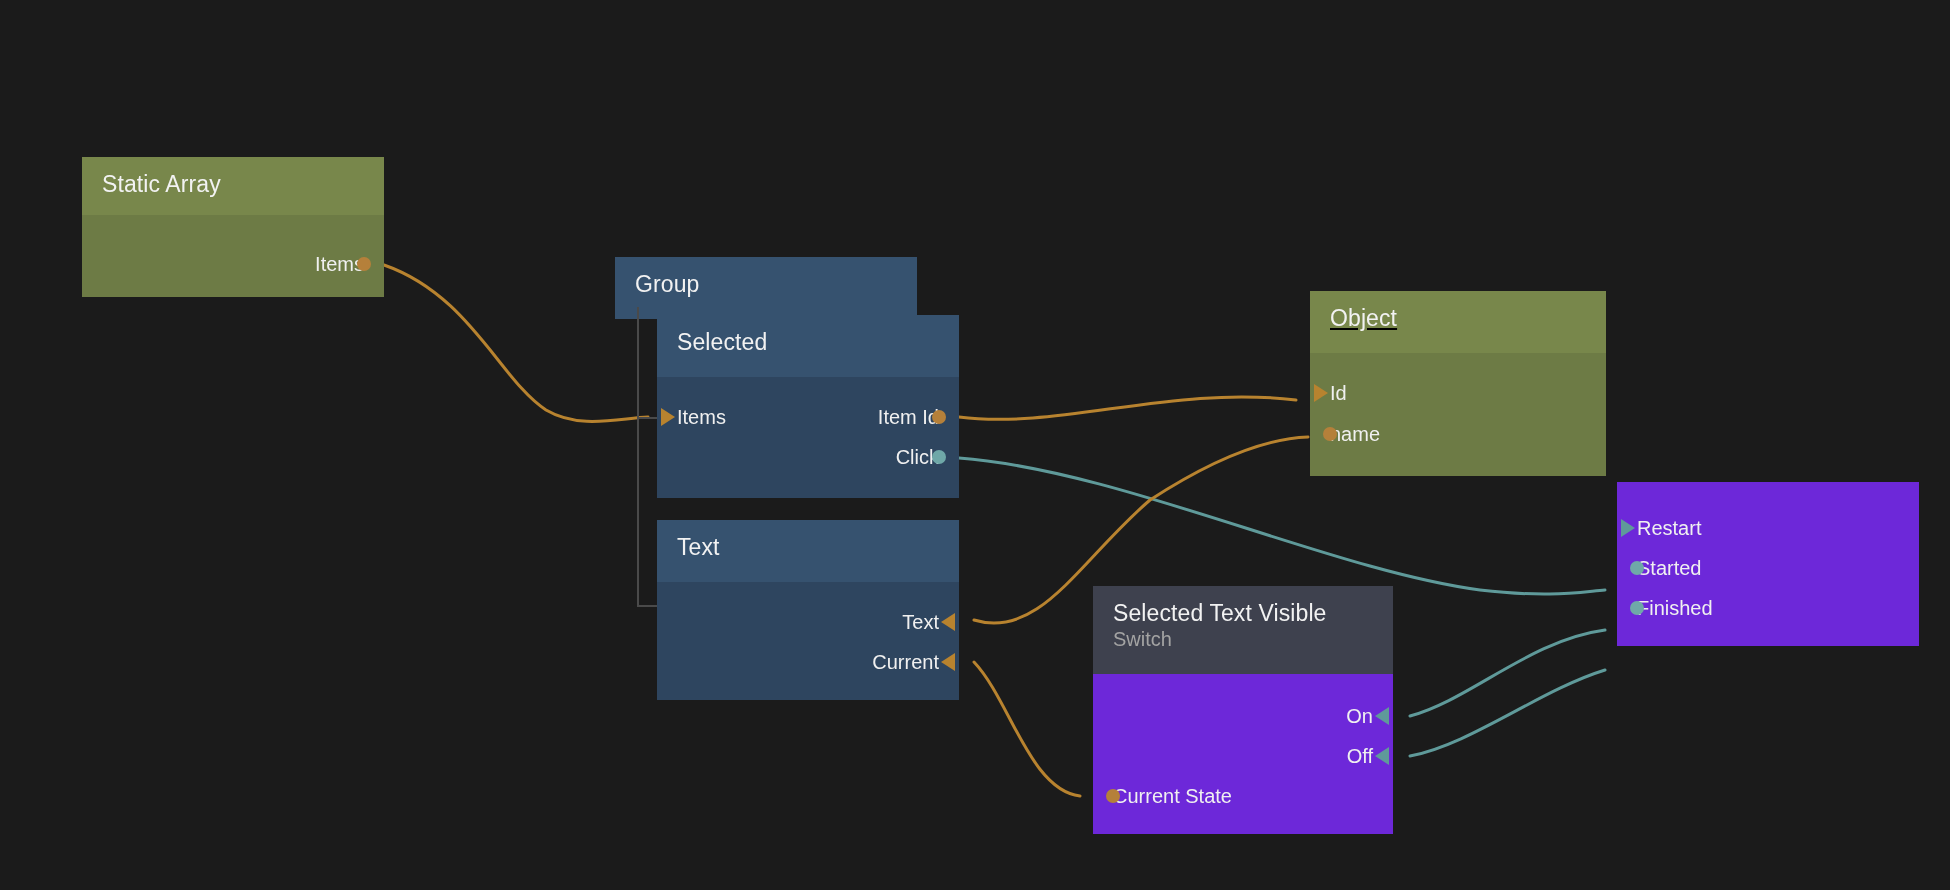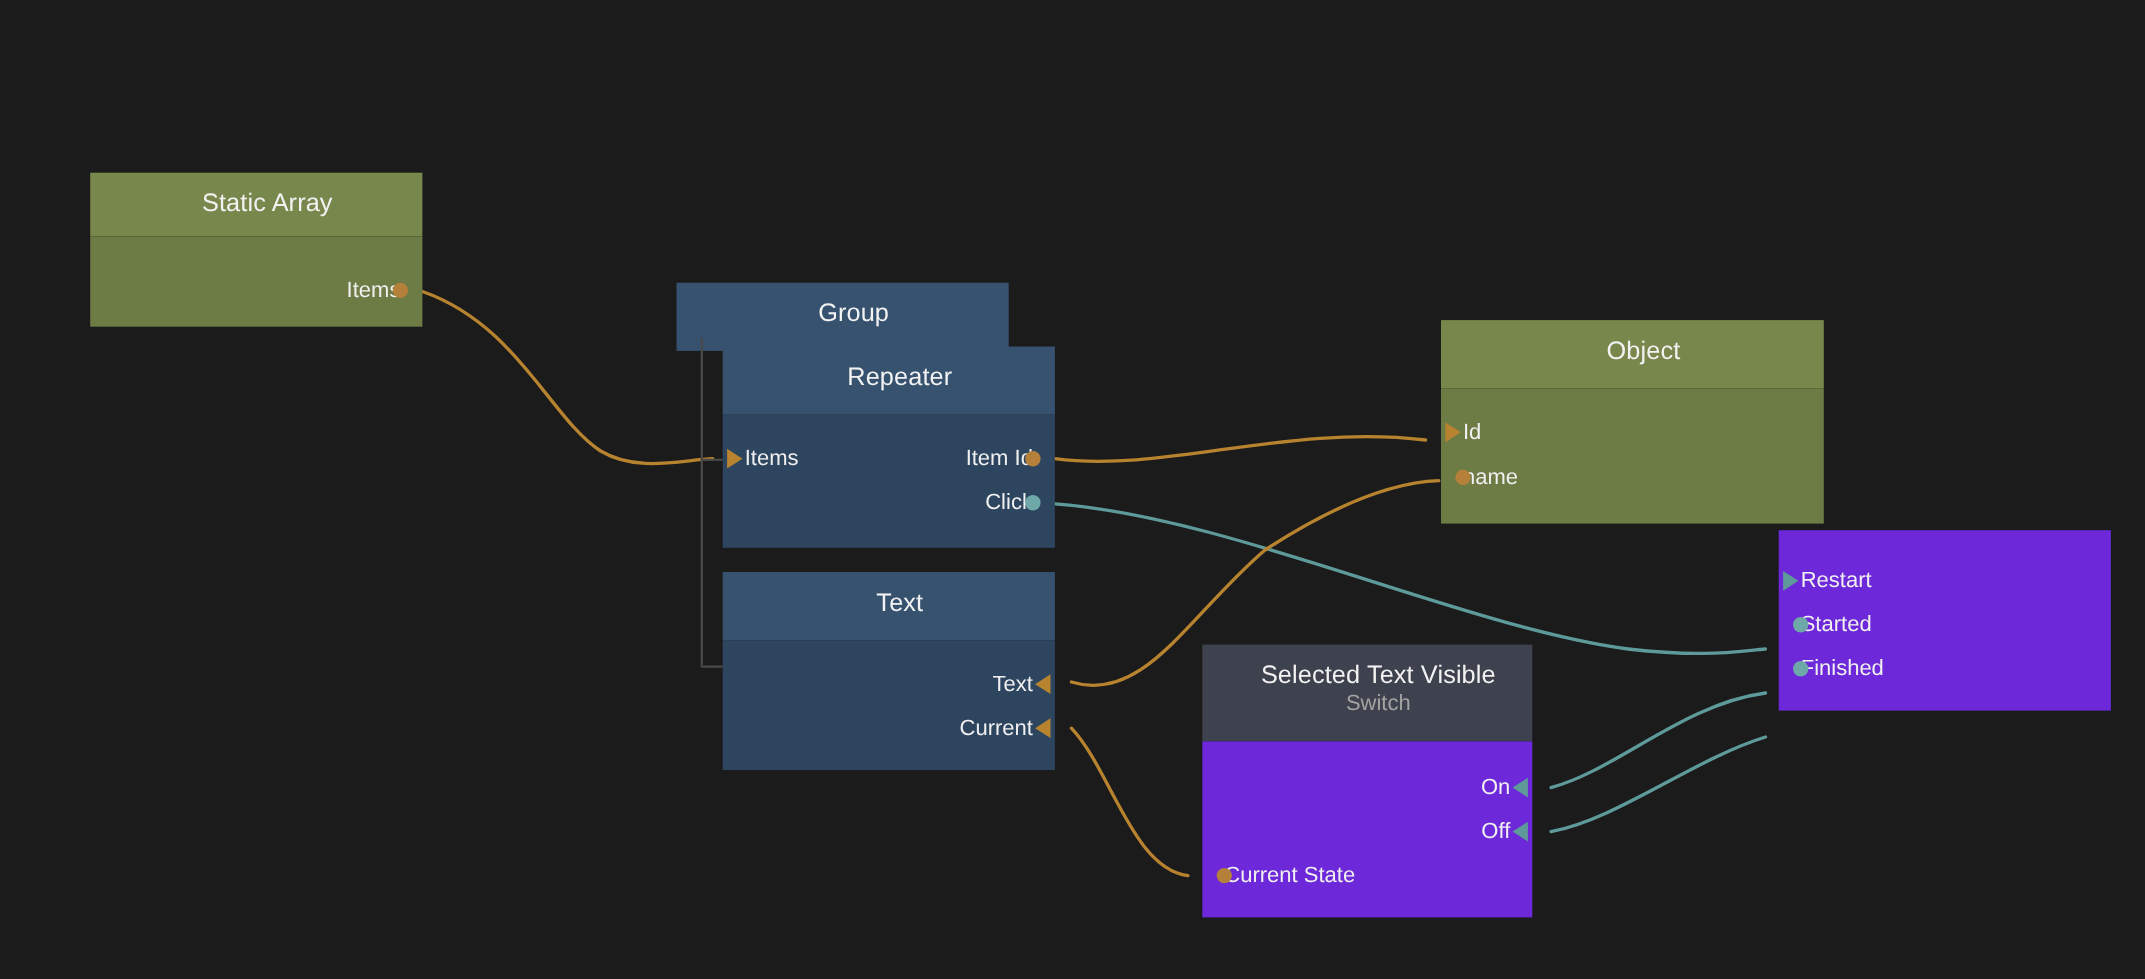--- a/index.html
+++ b/index.html
@@ -18,21 +18,20 @@
   #edges {
     position: absolute;
     left: 0; top: 0;
     width: 1950px;
     height: 890px;
     pointer-events: none;
   }
   .node {
     position: absolute;
     box-sizing: border-box;
-    text-align: center;
   }
   .node-header {
     box-sizing: border-box;
     padding: 13px 0 0 20px;
   }
   .node-title {
     font-size: 23px;
     color: #f2f2f2;
     line-height: 28px;
     letter-spacing: 0.1px;
@@ -110,21 +109,21 @@
         </div>
       </div>
       <div class="node blue" style="left: 615px; top: 224px; width: 302px; height: 62px; margin-top: 33px;">
         <div class="node-header" style="height: 62px;">
           <div class="node-title">Group</div>
         </div>
         <div class="node-body" style="height: 0px;"></div>
       </div>
       <div class="node blue" style="left: 657px; top: 315px; width: 302px; height: 183px;">
         <div class="node-header" style="height: 62px;">
-          <div class="node-title">Repeater</div>
+          <div class="node-title">Selected</div>
         </div>
         <div class="node-body" style="height: 121px;">
           <div class="port-row port-left" style="top: 27px;">
             <span class="port-label">Items</span>
             <span style="position: absolute; top: 50%; width: 0px; height: 0px; border-top: 9px solid transparent; border-bottom: 9px solid transparent; border-left: 14px solid rgb(184, 131, 47); transform: translateY(-50%); left: -16px;"></span>
           </div>
           <div class="port-row port-right" style="top: 27px;">
             <span class="port-label">Item Id</span>
             <span style="position: absolute; top: 50%; width: 14px; height: 14px; border-radius: 50%; background: rgb(181, 128, 58); transform: translateY(-50%); right: -7px;"></span>
           </div>
@@ -142,21 +141,21 @@
           <div class="port-row port-right" style="top: 27px;">
             <span class="port-label">Text</span>
             <span style="position: absolute; top: 50%; width: 0px; height: 0px; border-top: 9px solid transparent; border-bottom: 9px solid transparent; border-right: 14px solid rgb(184, 131, 47); transform: translateY(-50%); right: -16px;"></span>
           </div>
           <div class="port-row port-right" style="top: 67px;">
             <span class="port-label">Current</span>
             <span style="position: absolute; top: 50%; width: 0px; height: 0px; border-top: 9px solid transparent; border-bottom: 9px solid transparent; border-right: 14px solid rgb(184, 131, 47); transform: translateY(-50%); right: -16px;"></span>
           </div>
         </div>
       </div>
-      <div class="node green" style="left: 1310px; top: 291px; width: 348px; height: 185px;">
+      <div class="node green" style="left: 1310px; top: 291px; width: 296px; height: 185px; text-decoration: underline;">
         <div class="node-header" style="height: 62px;">
           <div class="node-title">Object</div>
         </div>
         <div class="node-body" style="height: 123px;">
           <div class="port-row port-left" style="top: 27px;">
             <span class="port-label">Id</span>
             <span style="position: absolute; top: 50%; width: 0px; height: 0px; border-top: 9px solid transparent; border-bottom: 9px solid transparent; border-left: 14px solid rgb(184, 131, 47); transform: translateY(-50%); left: -16px;"></span>
           </div>
           <div class="port-row port-left" style="top: 68px;">
             <span class="port-label">name</span>

